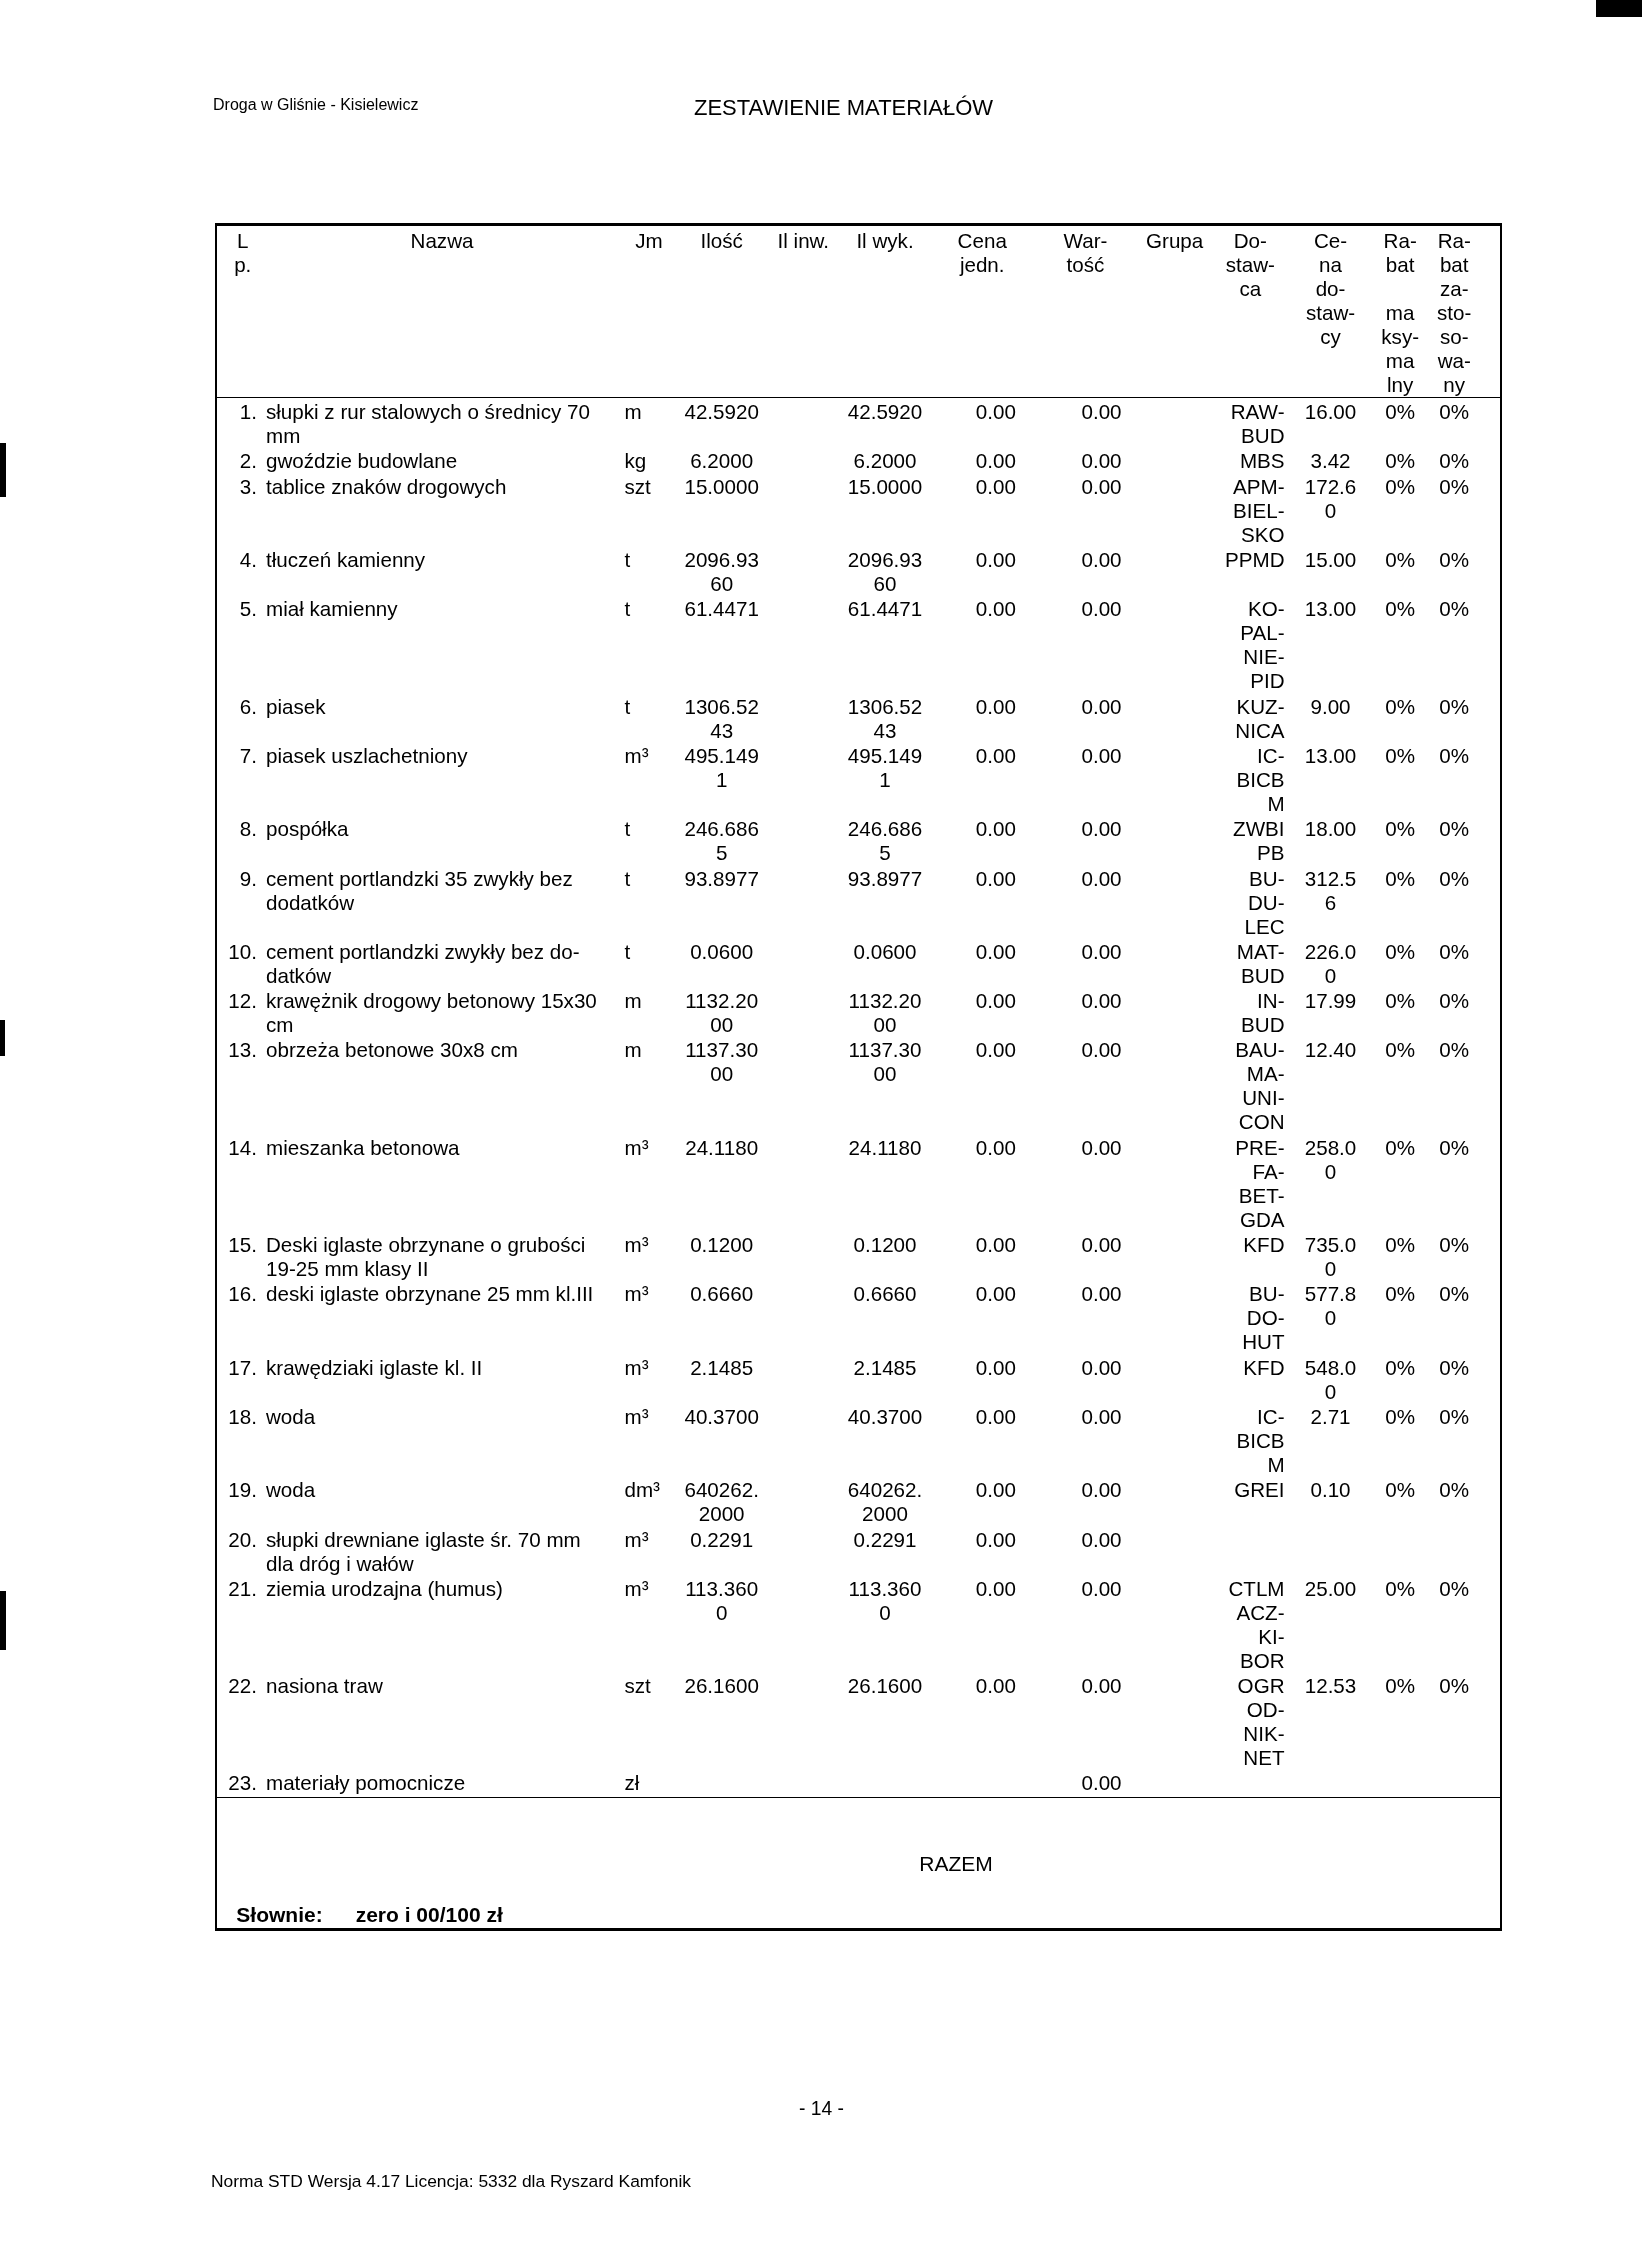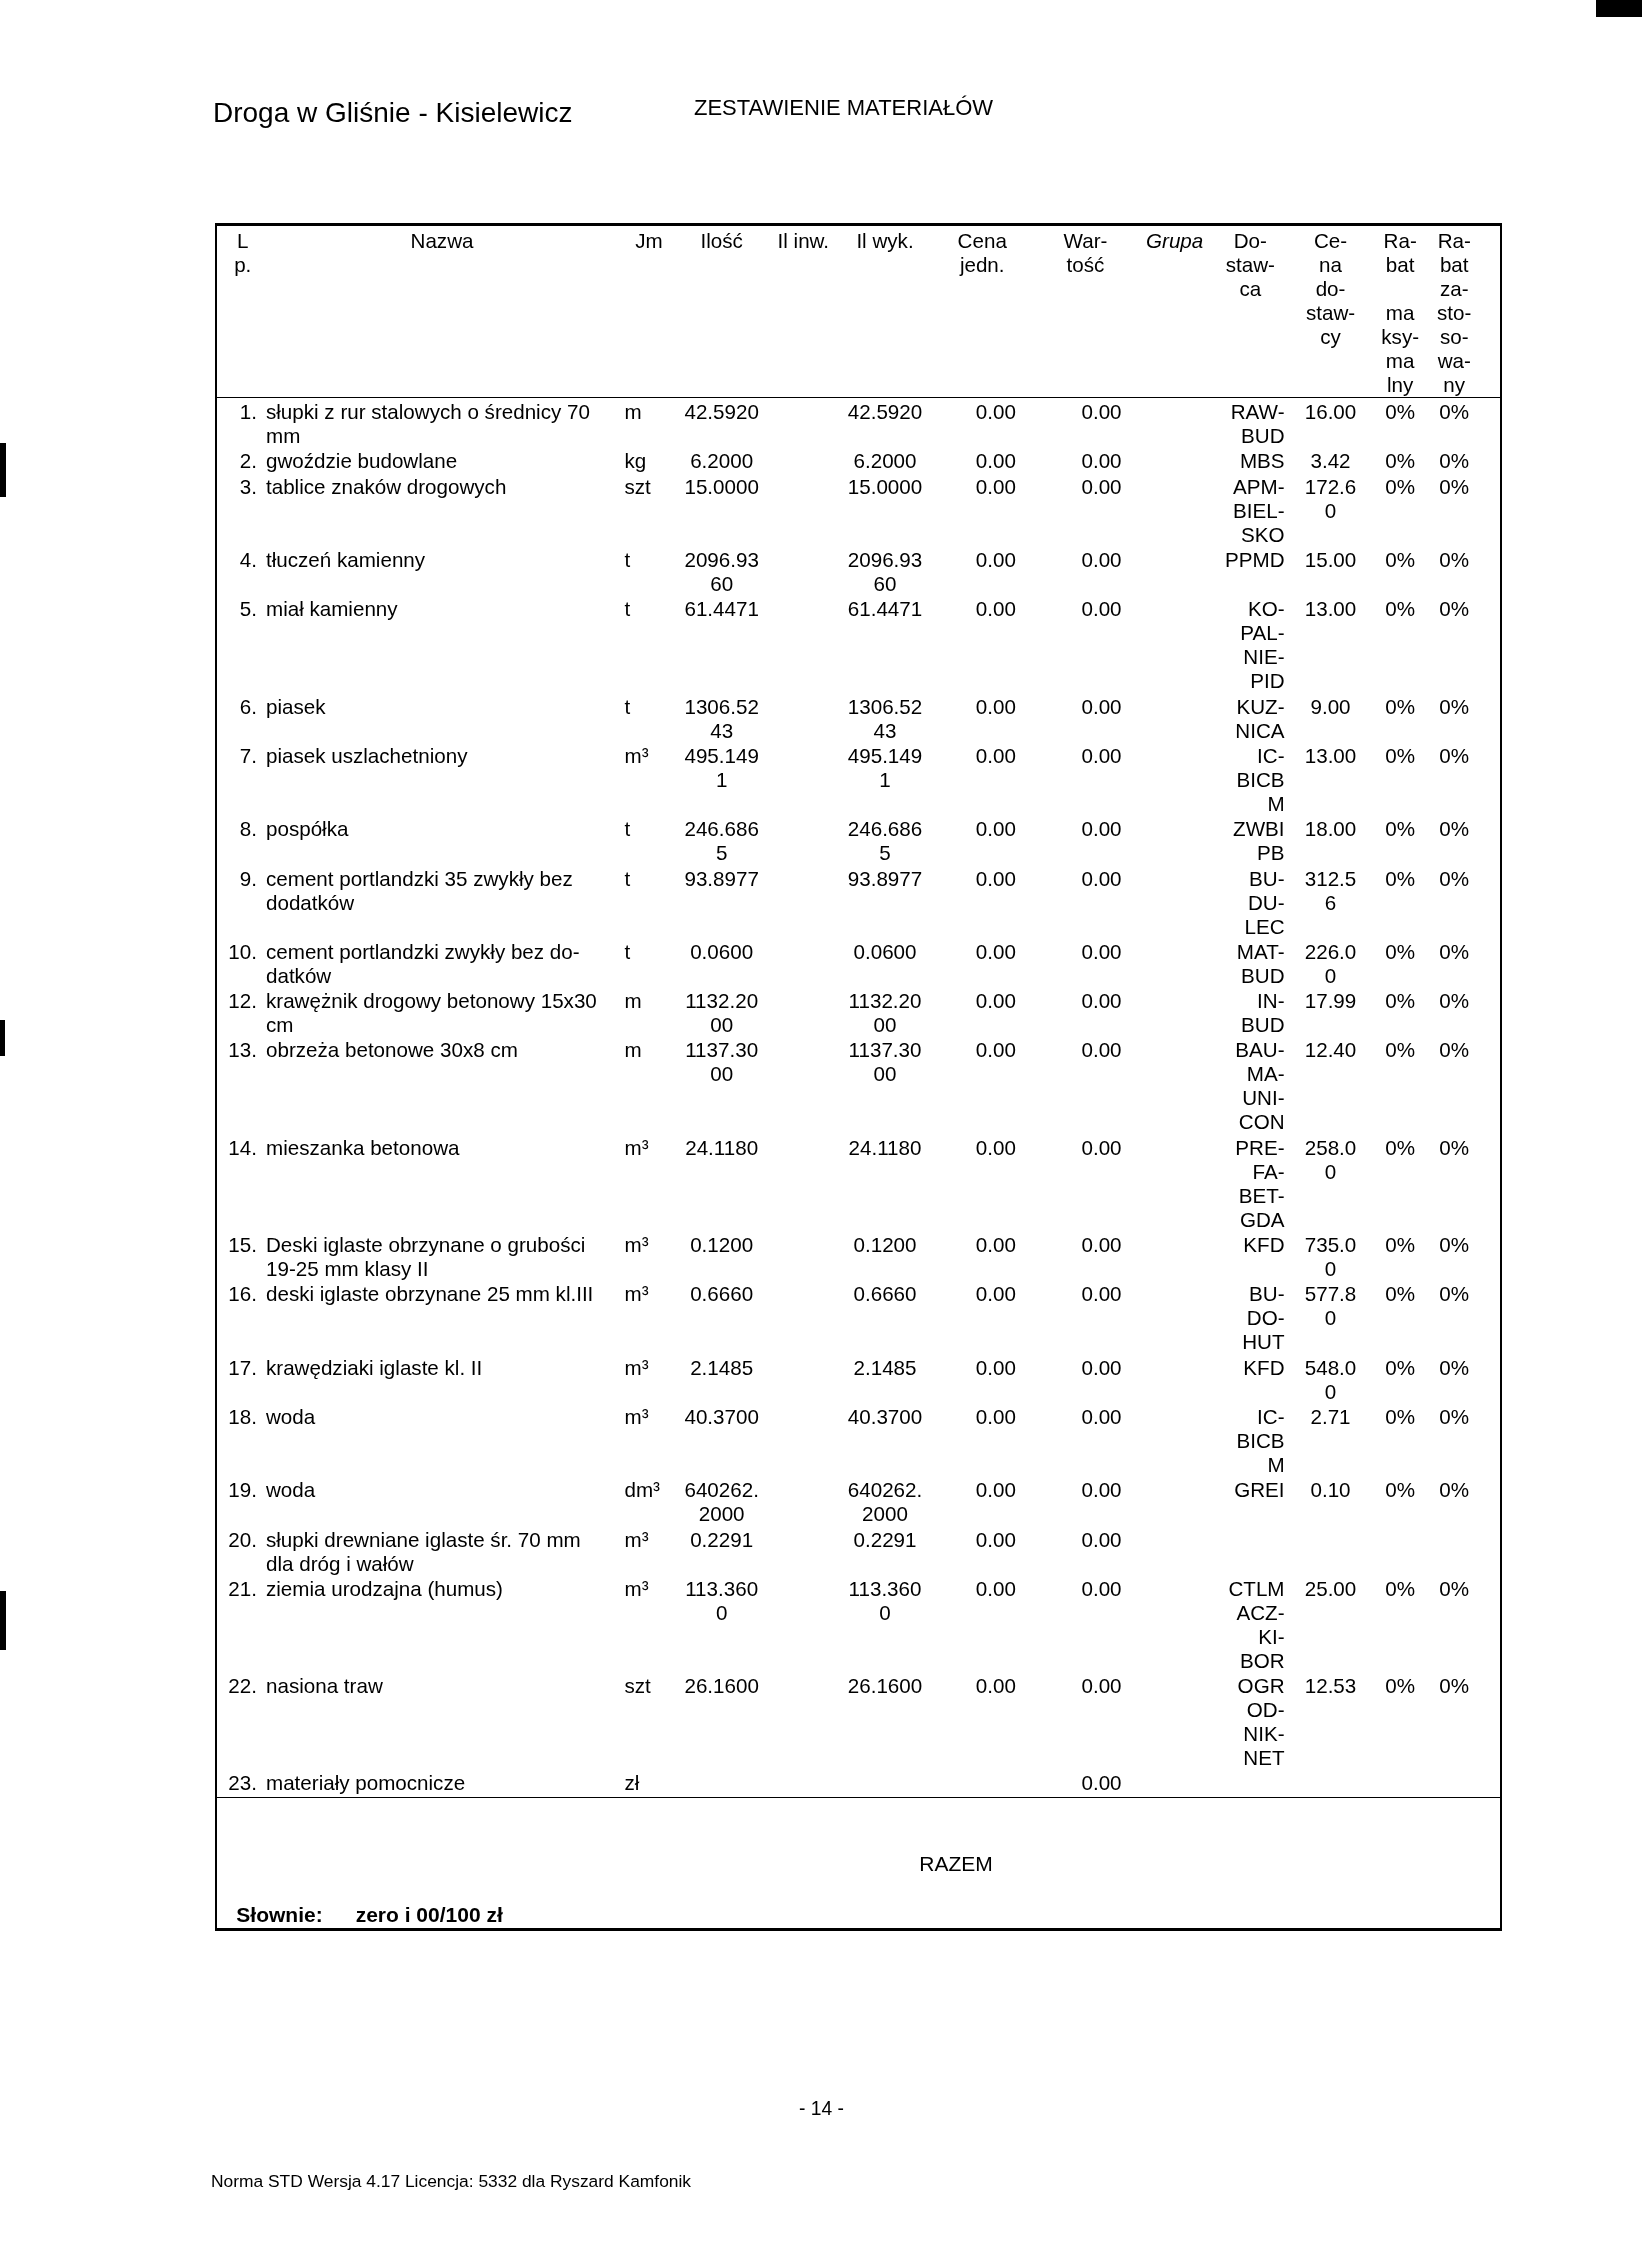--- a/index.html
+++ b/index.html
@@ -13,22 +13,22 @@
     overflow:hidden;
   }
   
   .artifact{position:absolute;background:#000;}
   .a-topright{left:1596px;top:0;width:46px;height:17px;}
   .a-edge1{left:0;top:443px;width:6.4px;height:54px;}
   .a-edge2{left:0;top:1020px;width:5.2px;height:36px;}
   .a-edge3{left:0;top:1591px;width:6.4px;height:59px;}
 
   .doc-header-left{
-    position:absolute;left:213px;top:100px;
-    font-size:28px;line-height:26px;white-space:pre;
+    position:absolute;left:213px;top:92px;
+    font-size:16px;line-height:26px;white-space:pre;
   }
   .doc-header-title{
     position:absolute;left:694px;top:95px;
     font-size:22px;line-height:26px;white-space:pre;
   }
 
   table.mat-table{
     position:absolute;left:215px;top:223px;
     width:1287px;
     border-collapse:collapse;table-layout:fixed;
@@ -53,21 +53,21 @@
   th.c-lp{text-align:left;padding-left:6.4px;}
   td.c-lp{text-align:right;padding-right:5.2px;}
   td.c-nazwa{text-align:left;padding-left:3.9px;}
   th.c-nazwa{text-align:center;}
   td.c-jm{text-align:left;padding-left:2.6px;}
   td.c-ilosc,th.c-ilosc{text-align:center;}
   td.c-ilinw,th.c-ilinw{text-align:center;}
   td.c-ilwyk,th.c-ilwyk{text-align:center;}
   td.c-cenajedn{text-align:right;padding-right:18px;}
   td.c-wartosc{text-align:right;padding-right:15.5px;}
-  th.c-grupa,td.c-grupa{text-align:center;font-style:italic;}
+  th.c-grupa,td.c-grupa{text-align:center;}
   td.c-dostawca{text-align:right;padding-right:3.9px;}
   td.c-cenadost,th.c-cenadost{text-align:center;}
   td.c-rabatmax,th.c-rabatmax{text-align:center;}
   td.c-rabatzast,th.c-rabatzast{text-align:center;padding-right:19.3px;}
 
   tr.razem-row td{
     border-top:1.3px solid #000;
     height:30px;
     padding:4px;
   }

